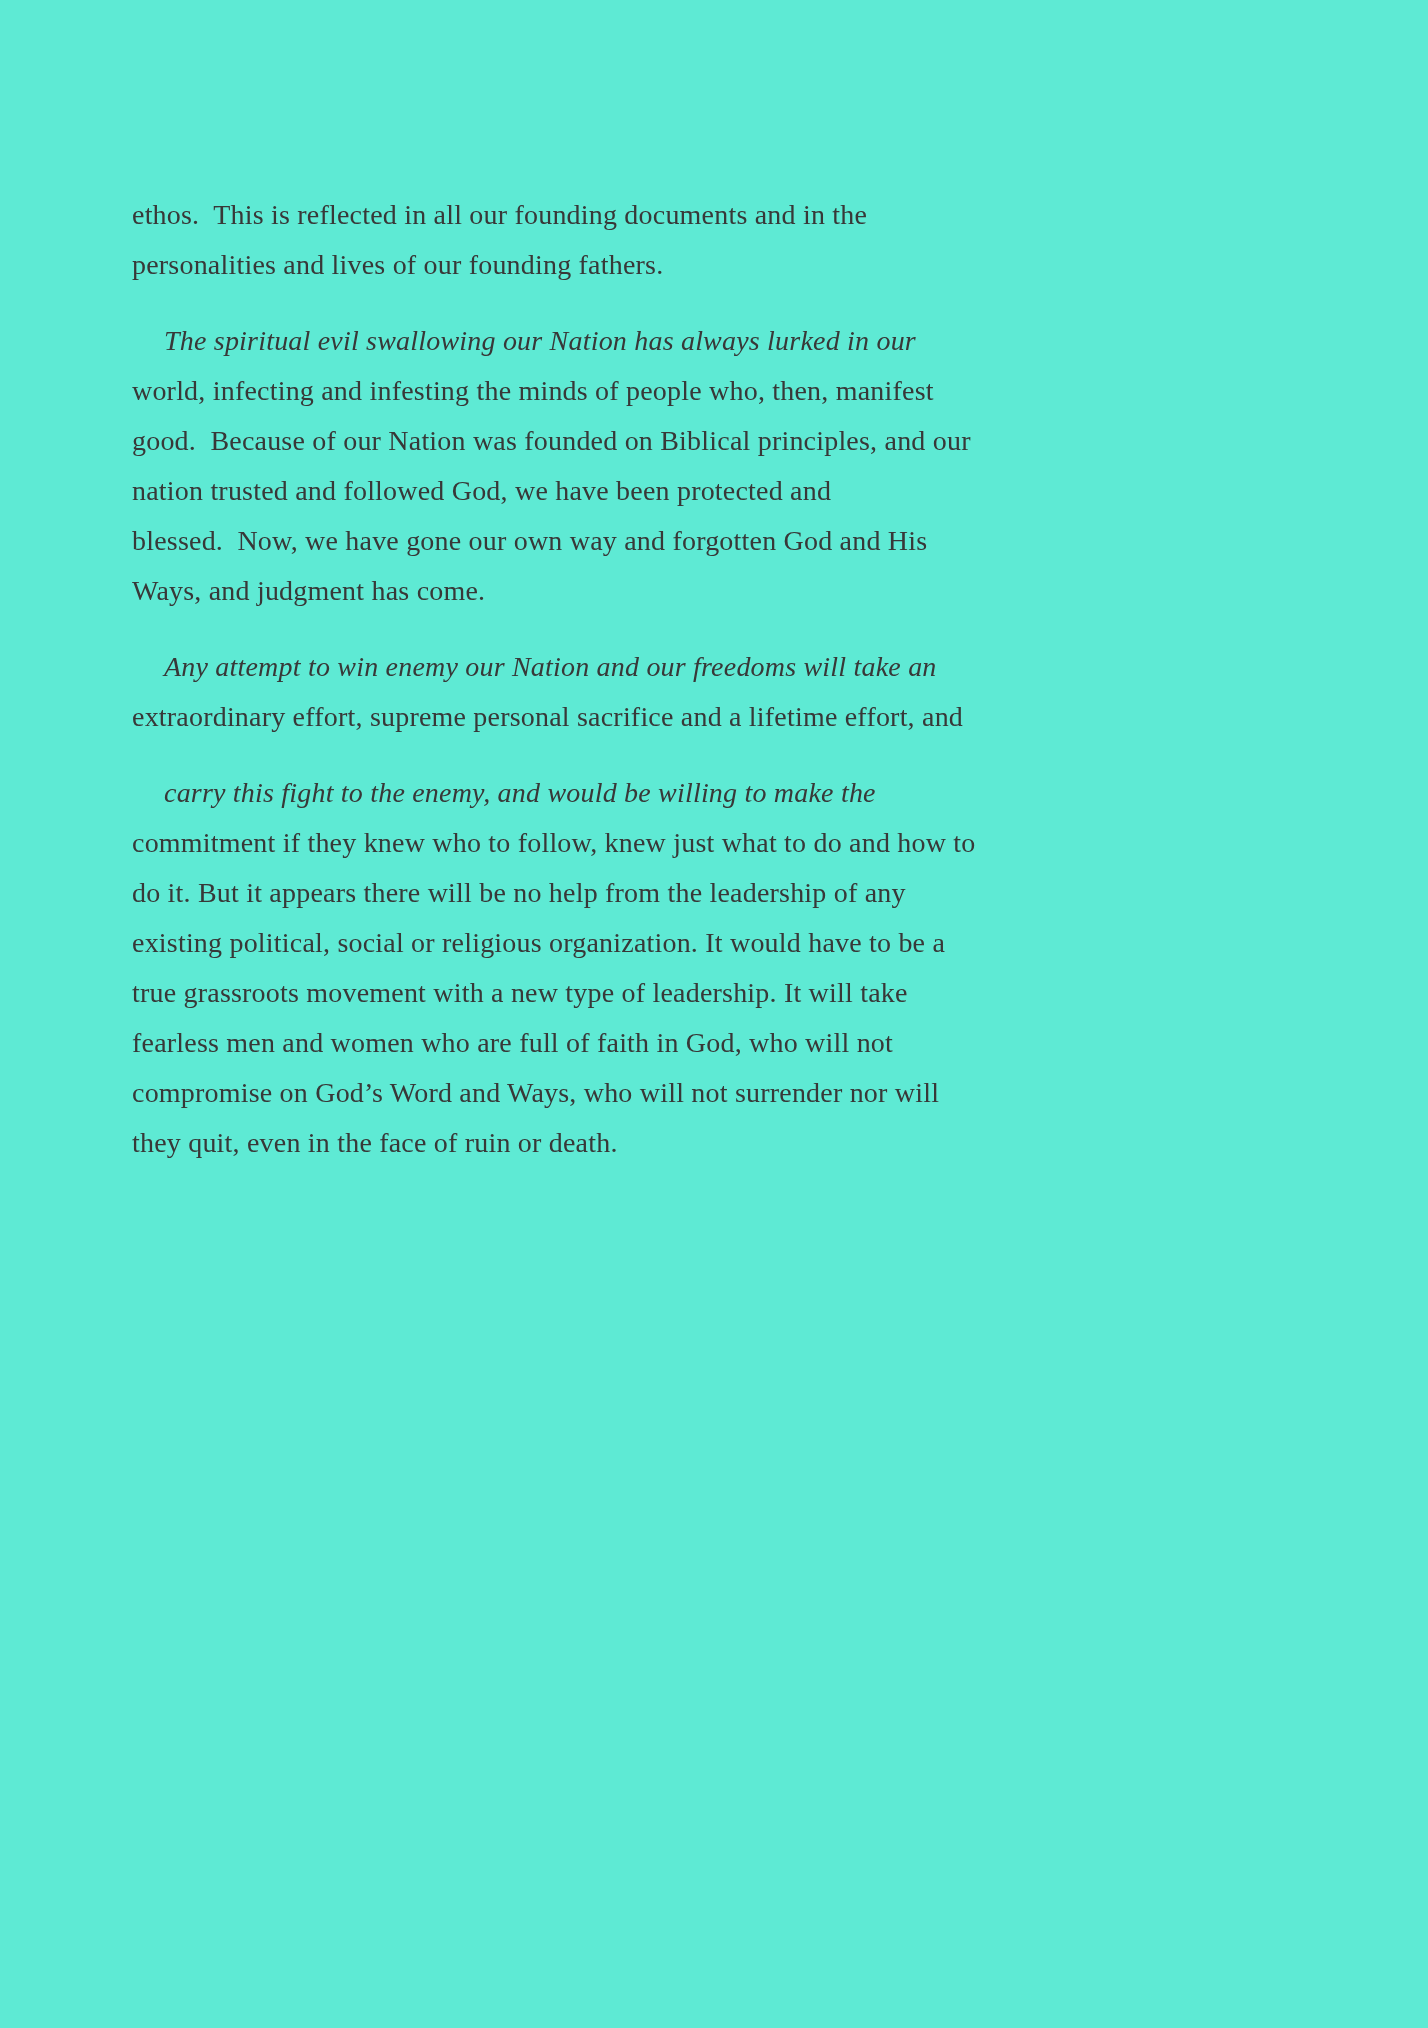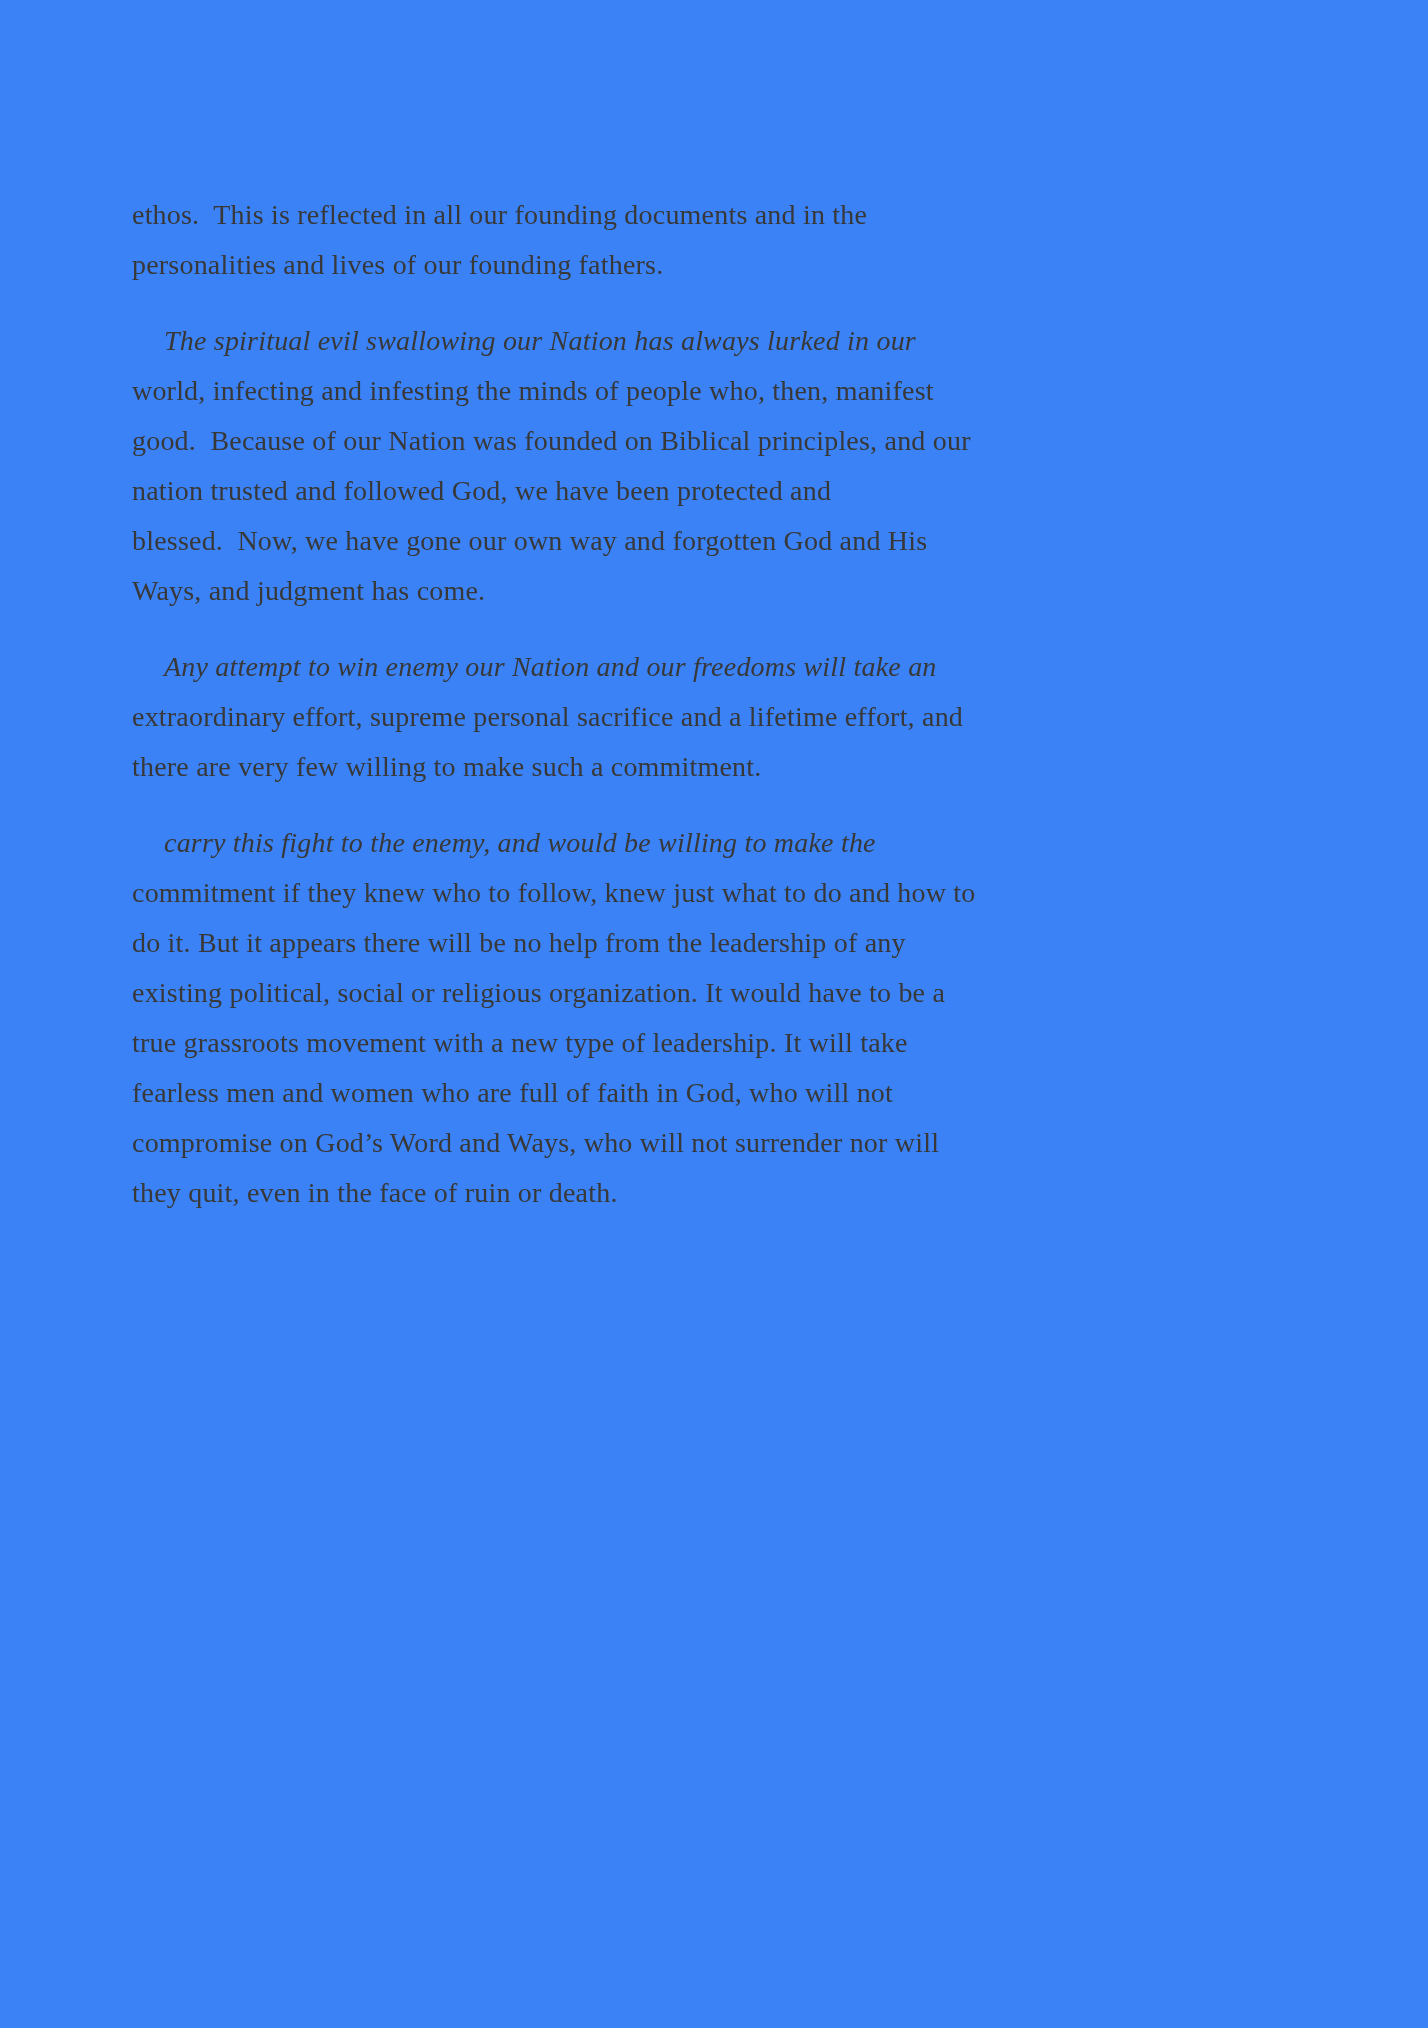--- a/index.html
+++ b/index.html
@@ -4,21 +4,21 @@
 <style>
   html, body {
     margin: 0;
     padding: 0;
     background: #ffffff;
   }
   .page {
     position: relative;
     width: 1428px;
     height: 2028px;
-    background: #3b82f6;
+    background: #5eead4;
     overflow: hidden;
     font-family: "Liberation Serif", "DejaVu Serif", serif;
     color: #383838;
   }
   .text-block {
     position: absolute;
     top: 190px;
     left: 132px;
     width: 1100px;
   }
@@ -50,21 +50,20 @@
         <span class="line">The spiritual evil swallowing our Nation has always lurked in our</span>
         <span class="line">world, infecting and infesting the minds of people who, then, manifest</span>
         <span class="line">good.  Because of our Nation was founded on Biblical principles, and our</span>
         <span class="line">nation trusted and followed God, we have been protected and</span>
         <span class="line">blessed.  Now, we have gone our own way and forgotten God and His</span>
         <span class="line">Ways, and judgment has come.</span>
       </p>
       <p class="para indent">
         <span class="line">Any attempt to win enemy our Nation and our freedoms will take an</span>
         <span class="line">extraordinary effort, supreme personal sacrifice and a lifetime effort, and</span>
-        <span class="line">there are very few willing to make such a commitment.</span>
       </p>
       <p class="para indent">
         <span class="line">carry this fight to the enemy, and would be willing to make the</span>
         <span class="line">commitment if they knew who to follow, knew just what to do and how to</span>
         <span class="line">do it. But it appears there will be no help from the leadership of any</span>
         <span class="line">existing political, social or religious organization. It would have to be a</span>
         <span class="line">true grassroots movement with a new type of leadership. It will take</span>
         <span class="line">fearless men and women who are full of faith in God, who will not</span>
         <span class="line">compromise on God’s Word and Ways, who will not surrender nor will</span>
         <span class="line">they quit, even in the face of ruin or death.</span>

